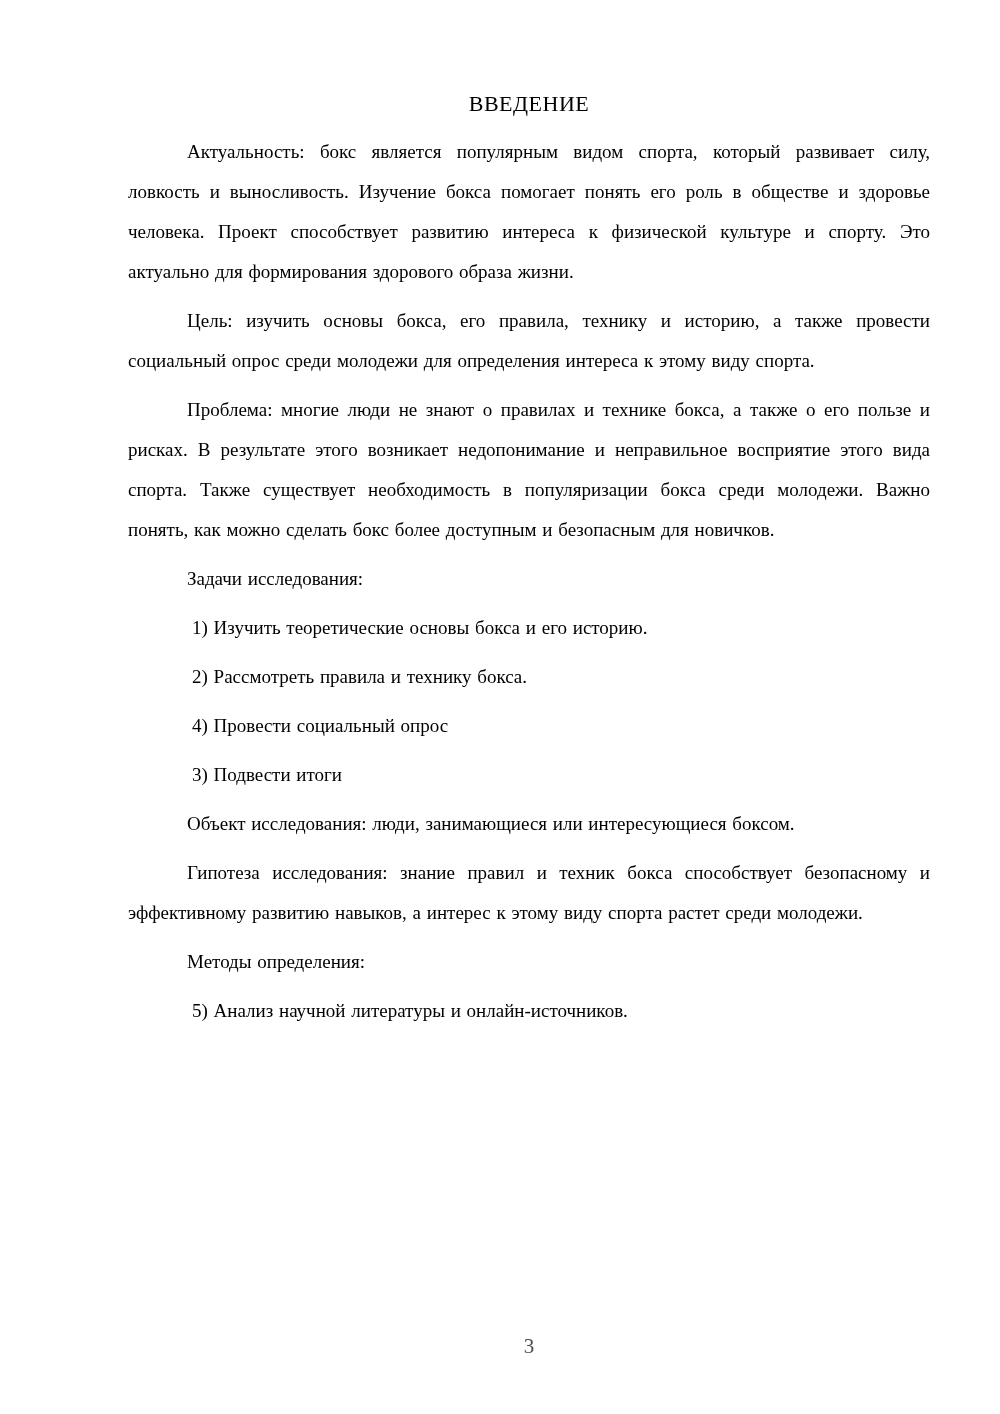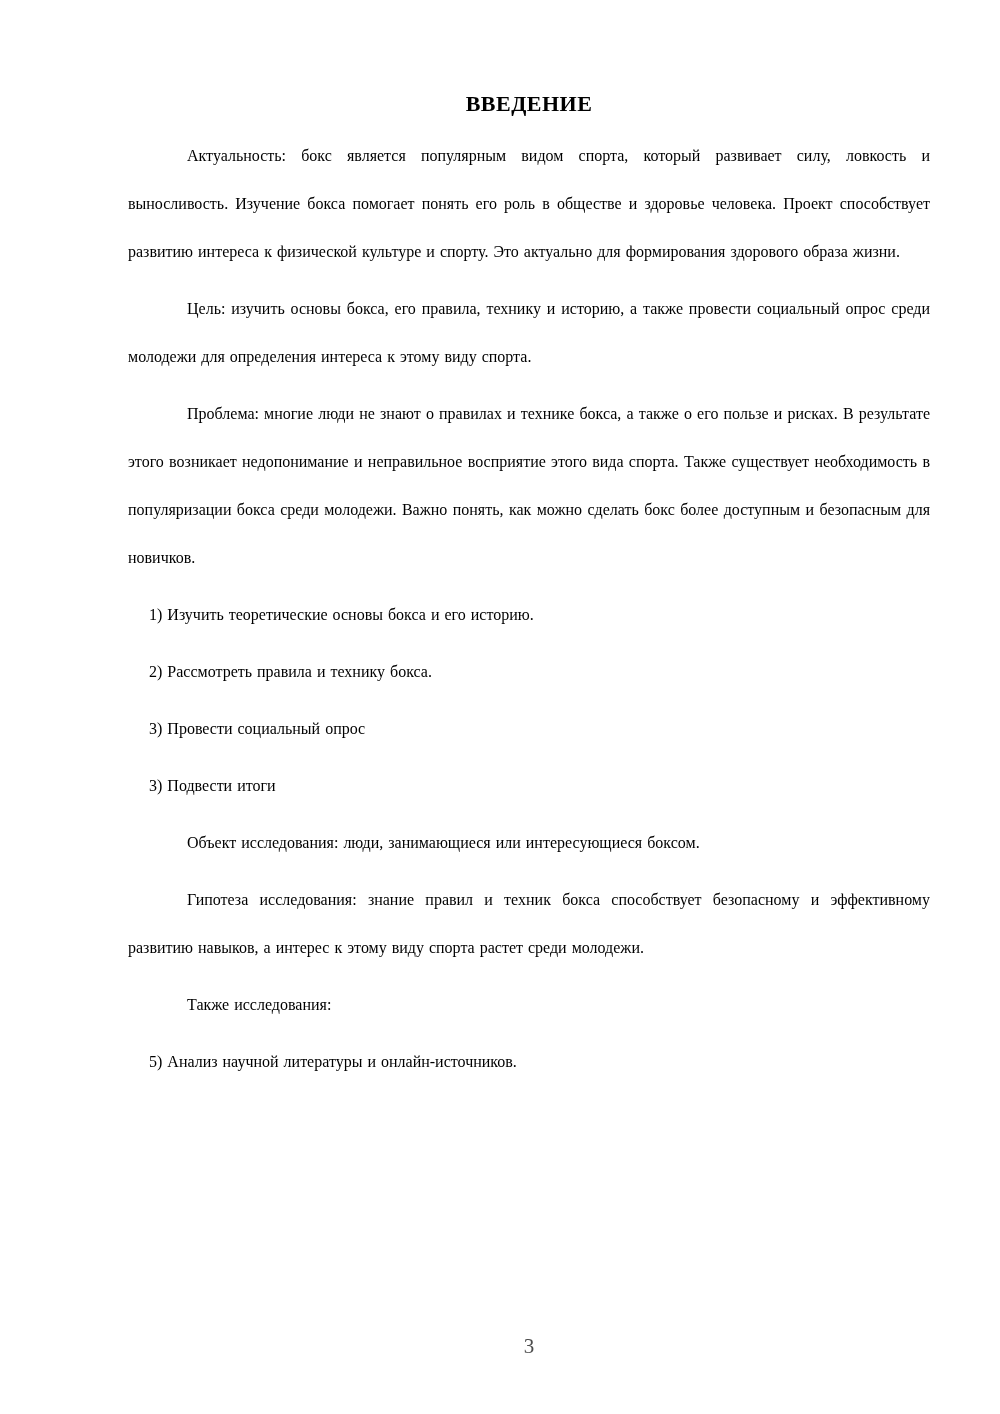--- a/index.html
+++ b/index.html
@@ -18,37 +18,37 @@
   }
   .text-area {
     position: absolute;
     left: 128px;
     top: 0;
     width: 802px;
     padding-top: 86px;
   }
   .doc-title {
     font-size: 22px;
-    font-weight: bold;
+    font-weight: normal;
     line-height: 36px;
     text-align: center;
     margin: 0 0 10px 0;
     letter-spacing: 0.5px;
   }
   .para {
-    font-size: 16px;
-    line-height: 48px;
+    font-size: 19px;
+    line-height: 40px;
     text-align: justify;
     text-indent: 59px;
     margin: 0 0 9px 0;
     word-spacing: 1px;
   }
   .para.list {
     text-indent: 0;
-    margin-left: 21px;
+    margin-left: 64px;
     text-align: left;
   }
   .page-number {
     position: absolute;
     left: 128px;
     top: 1328px;
     width: 802px;
     text-align: center;
     font-size: 21px;
     line-height: 36px;
@@ -57,23 +57,24 @@
 </head>
 <body>
 
 <div class="page" style="background: rgb(255, 255, 255); color: rgb(0, 0, 0);">
   <div class="text-area">
     <h1 class="doc-title">ВВЕДЕНИЕ</h1>
 
   <p class="para">Актуальность: бокс является популярным видом спорта, который развивает силу, ловкость и выносливость. Изучение бокса помогает понять его роль в обществе и здоровье человека. Проект способствует развитию интереса к физической культуре и спорту. Это актуально для формирования здорового образа жизни.</p>
       <p class="para">Цель: изучить основы бокса, его правила, технику и историю, а также провести социальный опрос среди молодежи для определения интереса к этому виду спорта.</p>
       <p class="para">Проблема: многие люди не знают о правилах и технике бокса, а также о его пользе и рисках. В результате этого возникает недопонимание и неправильное восприятие этого вида спорта. Также существует необходимость в популяризации бокса среди молодежи. Важно понять, как можно сделать бокс более доступным и безопасным для новичков.</p>
+      <p class="para">Задачи исследования:</p>
       <p class="para list">1) Изучить теоретические основы бокса и его историю.</p>
       <p class="para list">2) Рассмотреть правила и технику бокса.</p>
-      <p class="para list">3) Провести социальный опрос</p>
+      <p class="para list">4) Провести социальный опрос</p>
       <p class="para list">3) Подвести итоги</p>
       <p class="para">Объект исследования: люди, занимающиеся или интересующиеся боксом.</p>
       <p class="para">Гипотеза исследования: знание правил и техник бокса способствует безопасному и эффективному развитию навыков, а интерес к этому виду спорта растет среди молодежи.</p>
-      <p class="para">Также исследования:</p>
+      <p class="para">Методы определения:</p>
       <p class="para list">5) Анализ научной литературы и онлайн-источников.</p>
     </div>
   <div class="page-number" style="color: rgb(77, 77, 77);">3</div>
 </div>
 
 </body></html>

